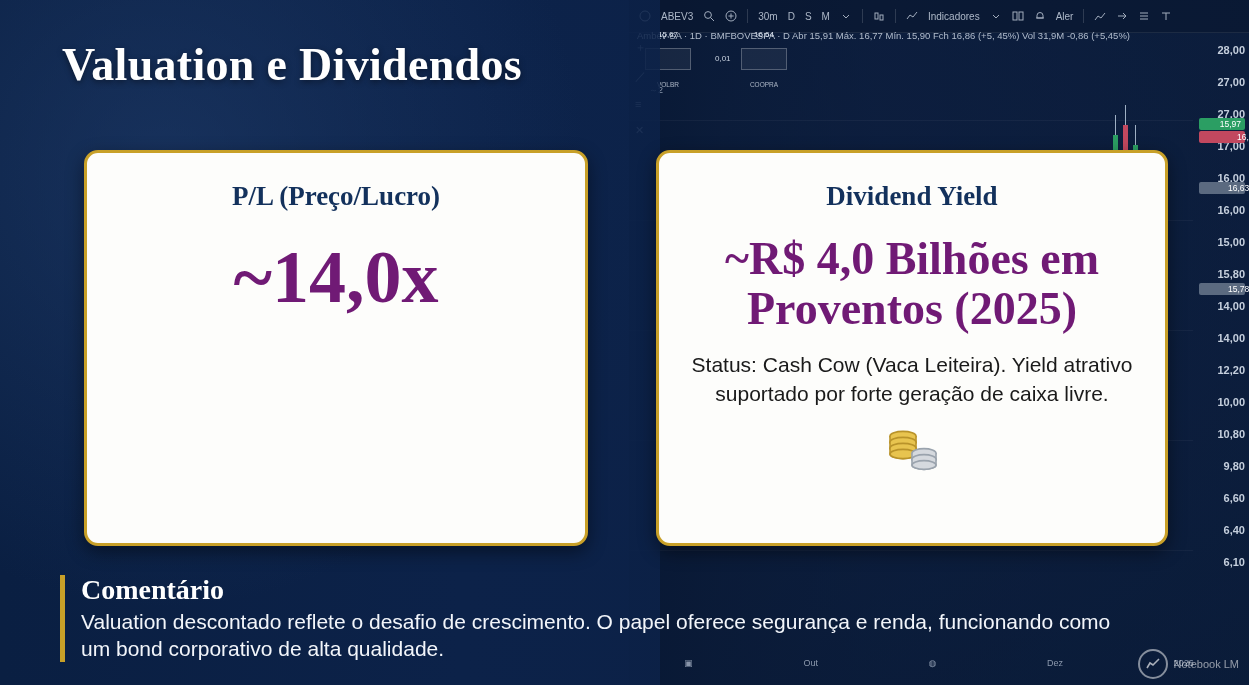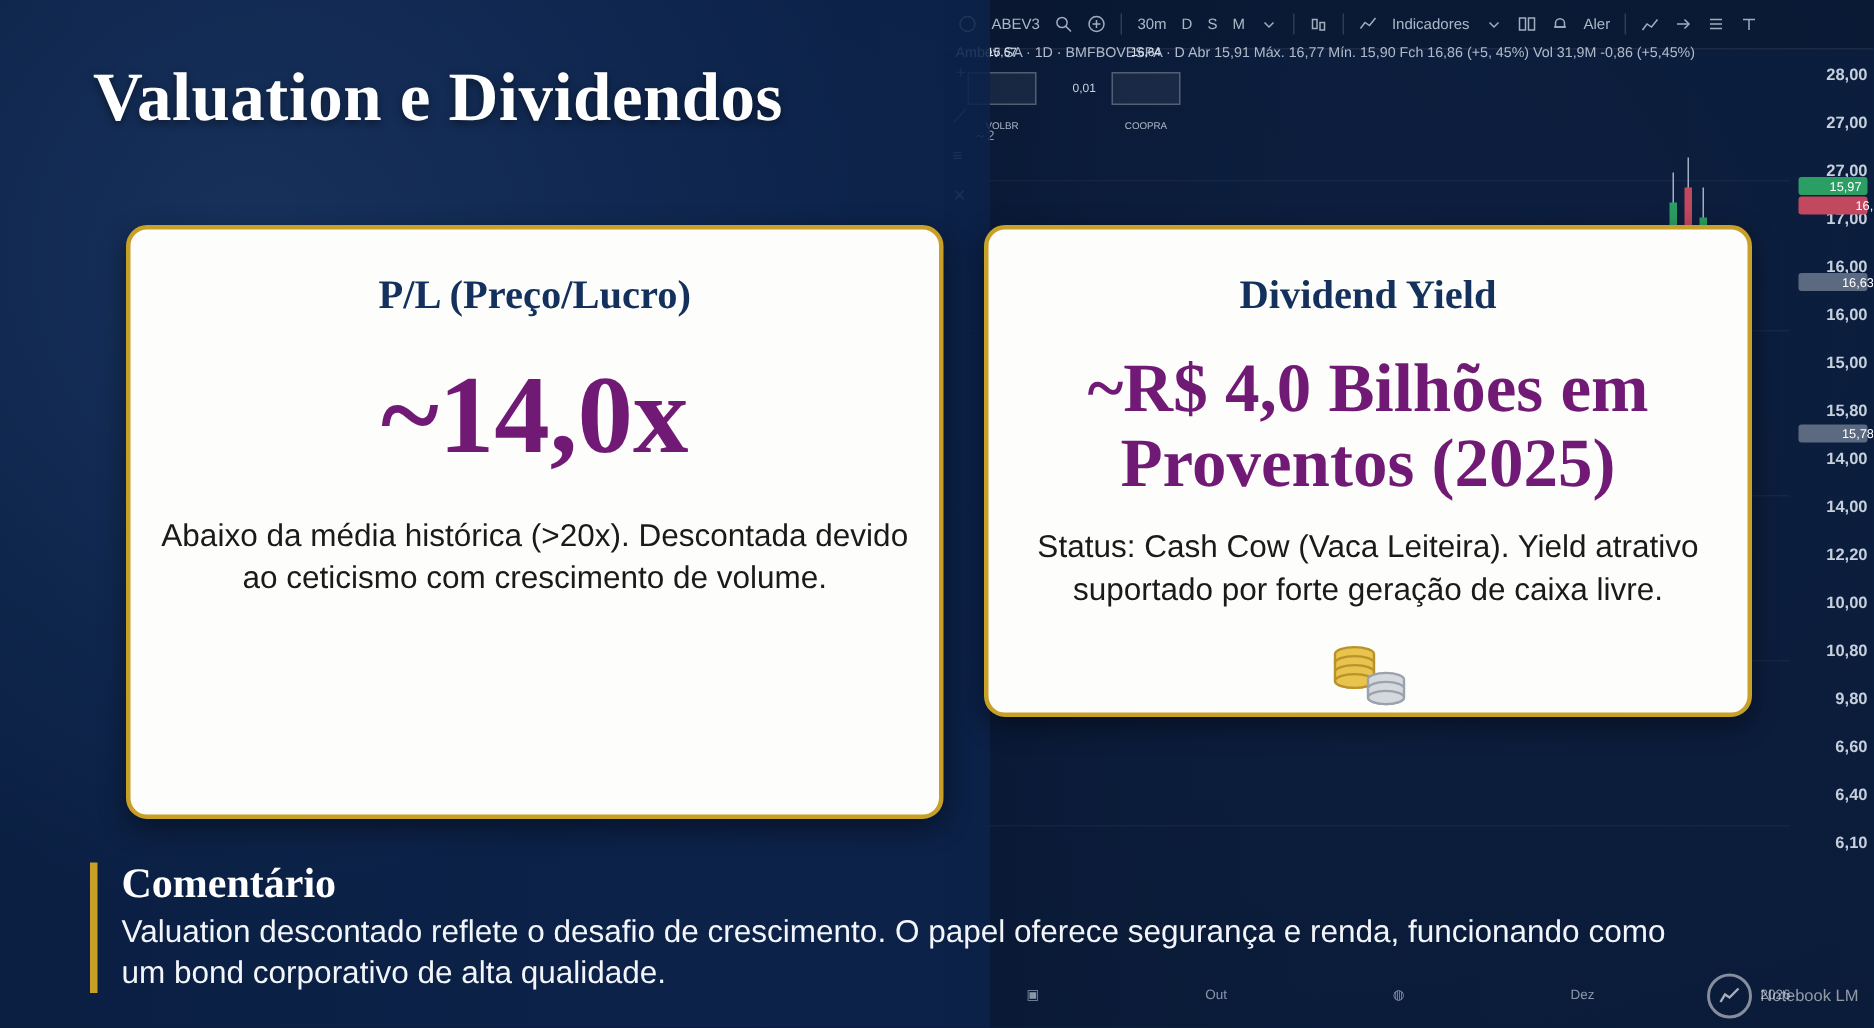--- a/index.html
+++ b/index.html
@@ -116,22 +116,22 @@
   .card {
     position: absolute;
     background: #fdfdfb;
     border: 3px solid #c8a028;
     border-radius: 14px;
     box-shadow: 0 6px 18px rgba(0,0,0,0.45);
     display: flex; flex-direction: column; align-items: center;
     padding: 18px 20px 20px;
     text-align: center;
   }
-  #card-pl { left: 84px; top: 150px; width: 545px; height: 396px; }
-  #card-dy { left: 656px; top: 150px; width: 512px; height: 328px; }
+  #card-pl { left: 84px; top: 150px; width: 504px; height: 396px; }
+  #card-dy { left: 656px; top: 150px; width: 512px; height: 396px; }
 
   .card-title {
     font-family: "Liberation Serif", serif;
     font-weight: bold;
     color: #13315c;
     font-size: 27px;
     margin-top: 10px;
   }
   .card-value {
     font-family: "Liberation Serif", serif;
@@ -369,21 +369,20 @@
     </div>
   </div>
 
   <div class="left-wash"></div>
 
   <div class="title">Valuation e Dividendos</div>
 
   <div class="card" id="card-pl">
     <div class="card-title">P/L (Preço/Lucro)</div>
     <div class="card-value">~14,0x</div>
-    <div class="card-desc">Abaixo da média histórica (&gt;20x). Descontada devido ao ceticismo com crescimento de volume.</div>
   </div>
 
   <div class="card" id="card-dy">
     <div class="card-title">Dividend Yield</div>
     <div class="card-value">~R$ 4,0 Bilhões em Proventos (2025)</div>
     <div class="card-desc">Status: Cash Cow (Vaca Leiteira). Yield atrativo suportado por forte geração de caixa livre.</div>
     <div class="coins">
       <svg width="62" height="54" viewBox="0 0 62 54">
         <g stroke="#b9932a" stroke-width="1.6" fill="#e8c44f">
           <ellipse cx="22" cy="14" rx="13" ry="4.6"></ellipse>

